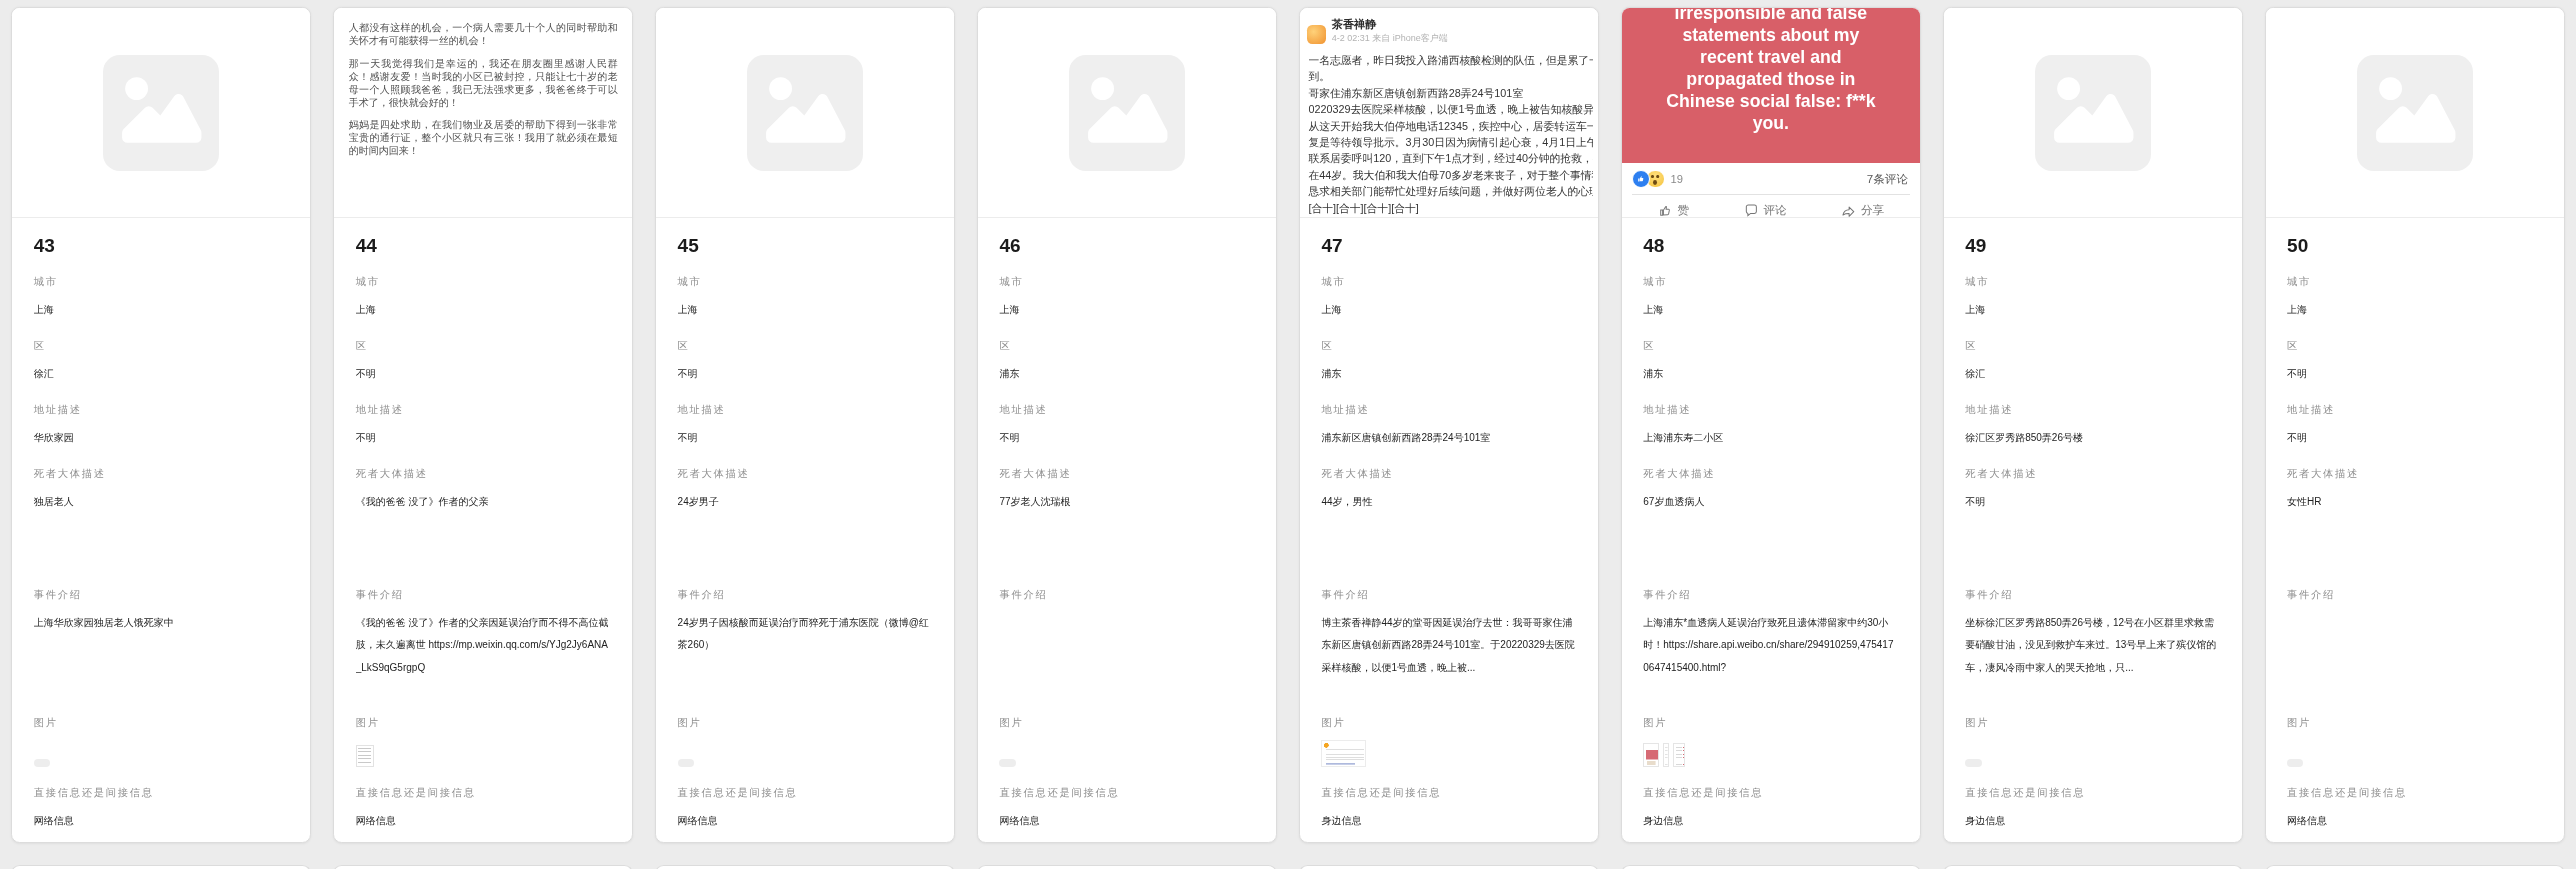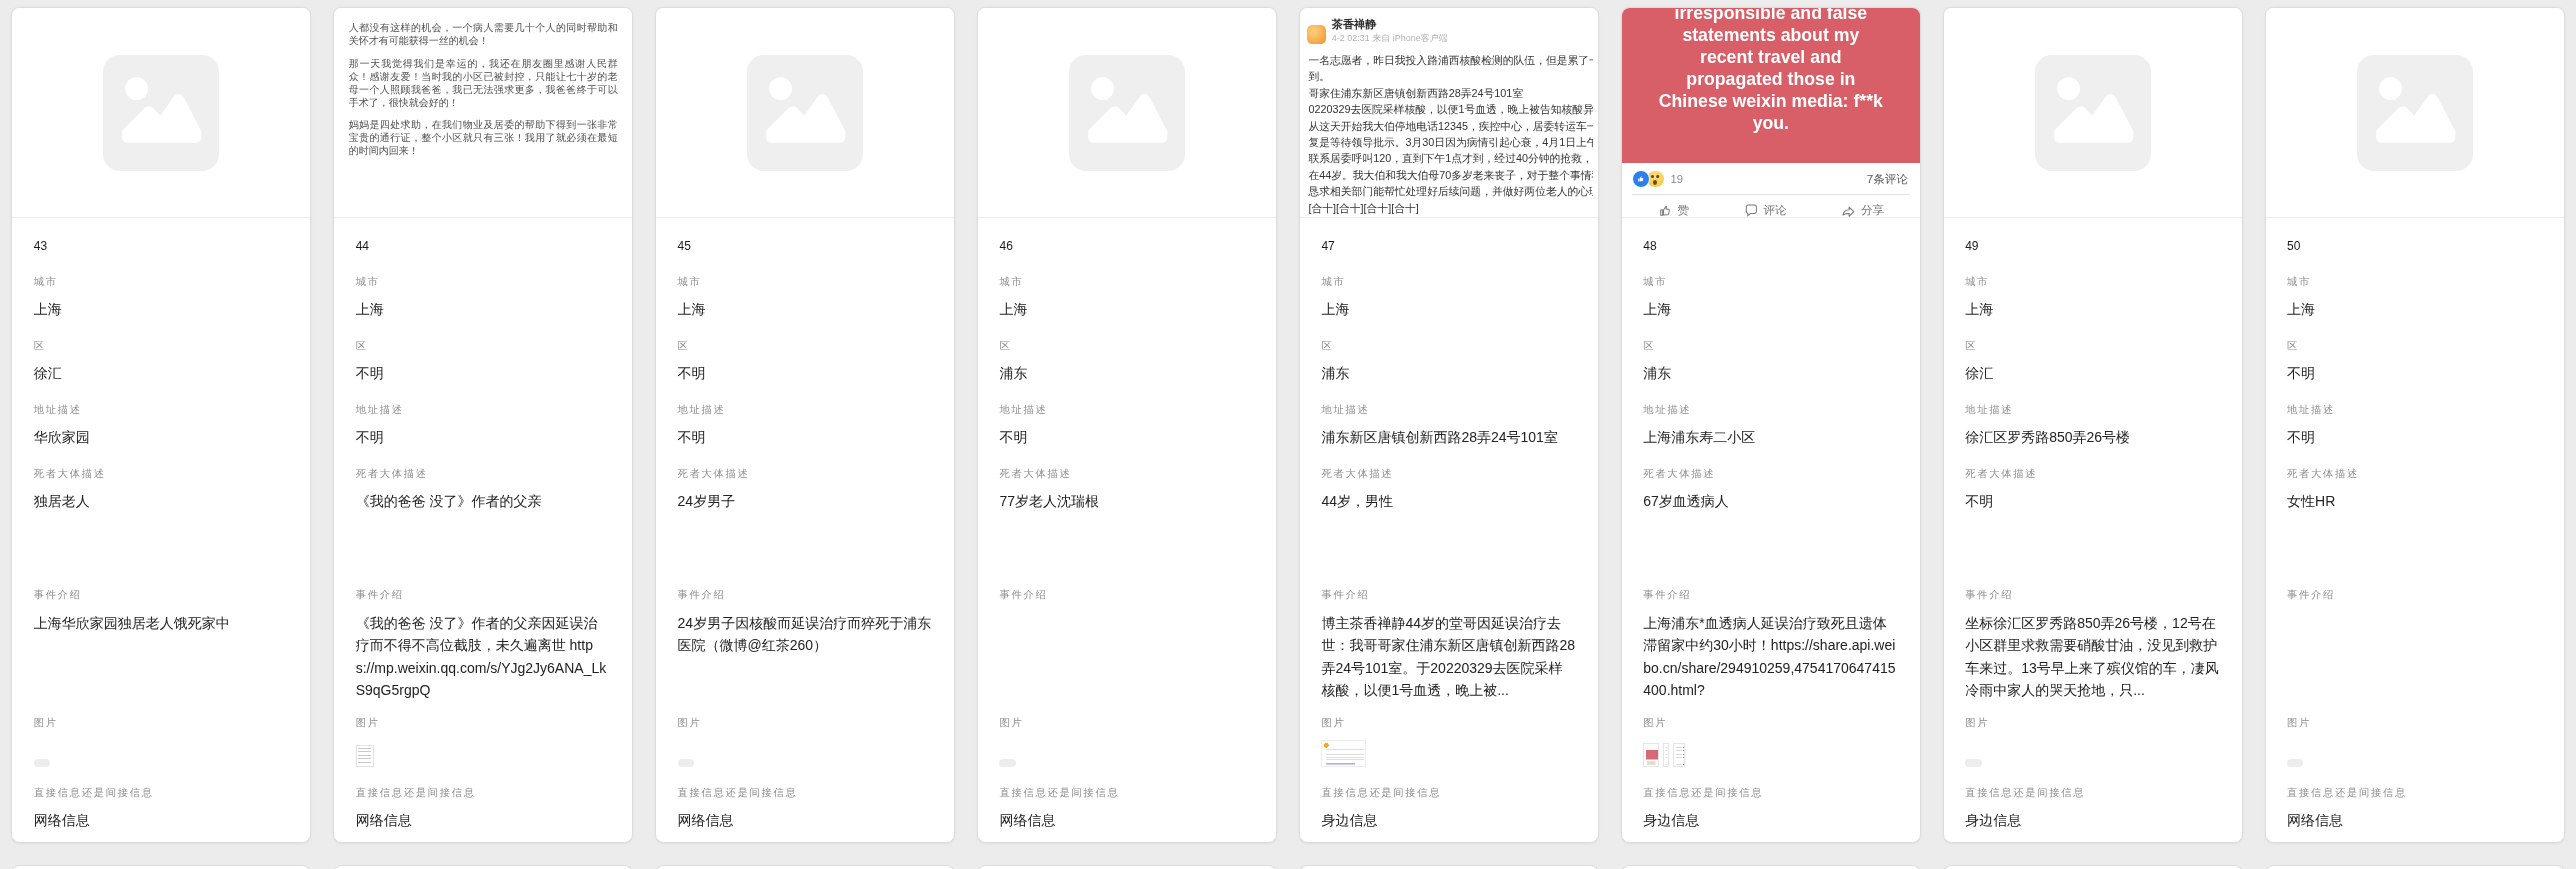--- a/index.html
+++ b/index.html
@@ -52,23 +52,23 @@
     background:#6d4a12;box-shadow:5.2px 0 0 #6d4a12;}
   .r-wow::after{content:"";position:absolute;left:6px;top:8.6px;width:4.3px;height:5.2px;border-radius:50%;
     background:#6d4a12;}
   .fb-count{font-size:11.2px;color:#8a8a8a;margin-left:6px;}
   .fb-comments{font-size:11.6px;color:#595959;}
   .fb-divider{height:0.9px;background:#e2e2e2;margin:0 10.3px;}
   .fb-actions{display:flex;justify-content:space-around;padding:7.8px 8.6px 0;}
   .fb-action{display:flex;align-items:center;gap:5.2px;font-size:11.6px;color:#757575;}
   
   .card-body{padding:17px 21.6px 0;flex:1 1 auto;}
-  .num{font-size:12px;font-weight:400;color:#1b1b1b;line-height:22.4px;margin:0 0 19px;}
+  .num{font-size:19px;font-weight:700;color:#1b1b1b;line-height:22.4px;margin:0 0 19px;}
   .flabel{font-size:10.3px;color:#8e8e8e;letter-spacing:1.7px;line-height:12px;margin-bottom:10.3px;}
-  .fvalue{font-size:14px;color:#222;line-height:21px;}
+  .fvalue{font-size:10px;color:#222;line-height:21px;}
   .f{height:43px;margin-bottom:21px;overflow:visible;}
   .f .fvalue{white-space:nowrap;overflow:hidden;}
   .f-desc{height:43px;margin-bottom:78px;}
   .f-desc .fvalue{white-space:nowrap;overflow:hidden;}
   .f-intro{height:112px;margin-bottom:15.5px;overflow:hidden;}
   .f-intro .fvalue{line-height:22.4px;display:-webkit-box;-webkit-line-clamp:4;-webkit-box-orient:vertical;
     overflow:hidden;word-break:break-all;}
   .f-img{height:55px;margin-bottom:15.5px;}
   .f-last{height:43px;}
   .f-last .fvalue{white-space:nowrap;overflow:hidden;}
@@ -395,21 +395,21 @@
   <article class="card">
     <div class="card-top">
 
       <div>
         <div class="fb-red">
           <div class="fb-red-text">
               <div>irresponsible and false</div>
               <div>statements about my</div>
               <div>recent travel and</div>
               <div>propagated those in</div>
-              <div>Chinese weixin media: f**k</div>
+              <div>Chinese social false: f**k</div>
               <div>you.</div>
             </div>
         </div>
         <div class="fb-meta">
           <span class="fb-reacts">
             <span class="r-like">
               <svg width="9.5" height="9.5" viewBox="0 0 19 19">
                   <path d="M4.4 8.8 h2.4 v6 H4.4 z M7.6 14.4 V9 l2.6-4.2 c.3-.5 1.1-.3 1.1.3 l-.4 2.8 h2.9 c.6 0 1 .6.9 1.2 l-.9 4.4 c-.1.5-.6.9-1.1.9z" fill="#fff"></path>
                 </svg>
             </span>

